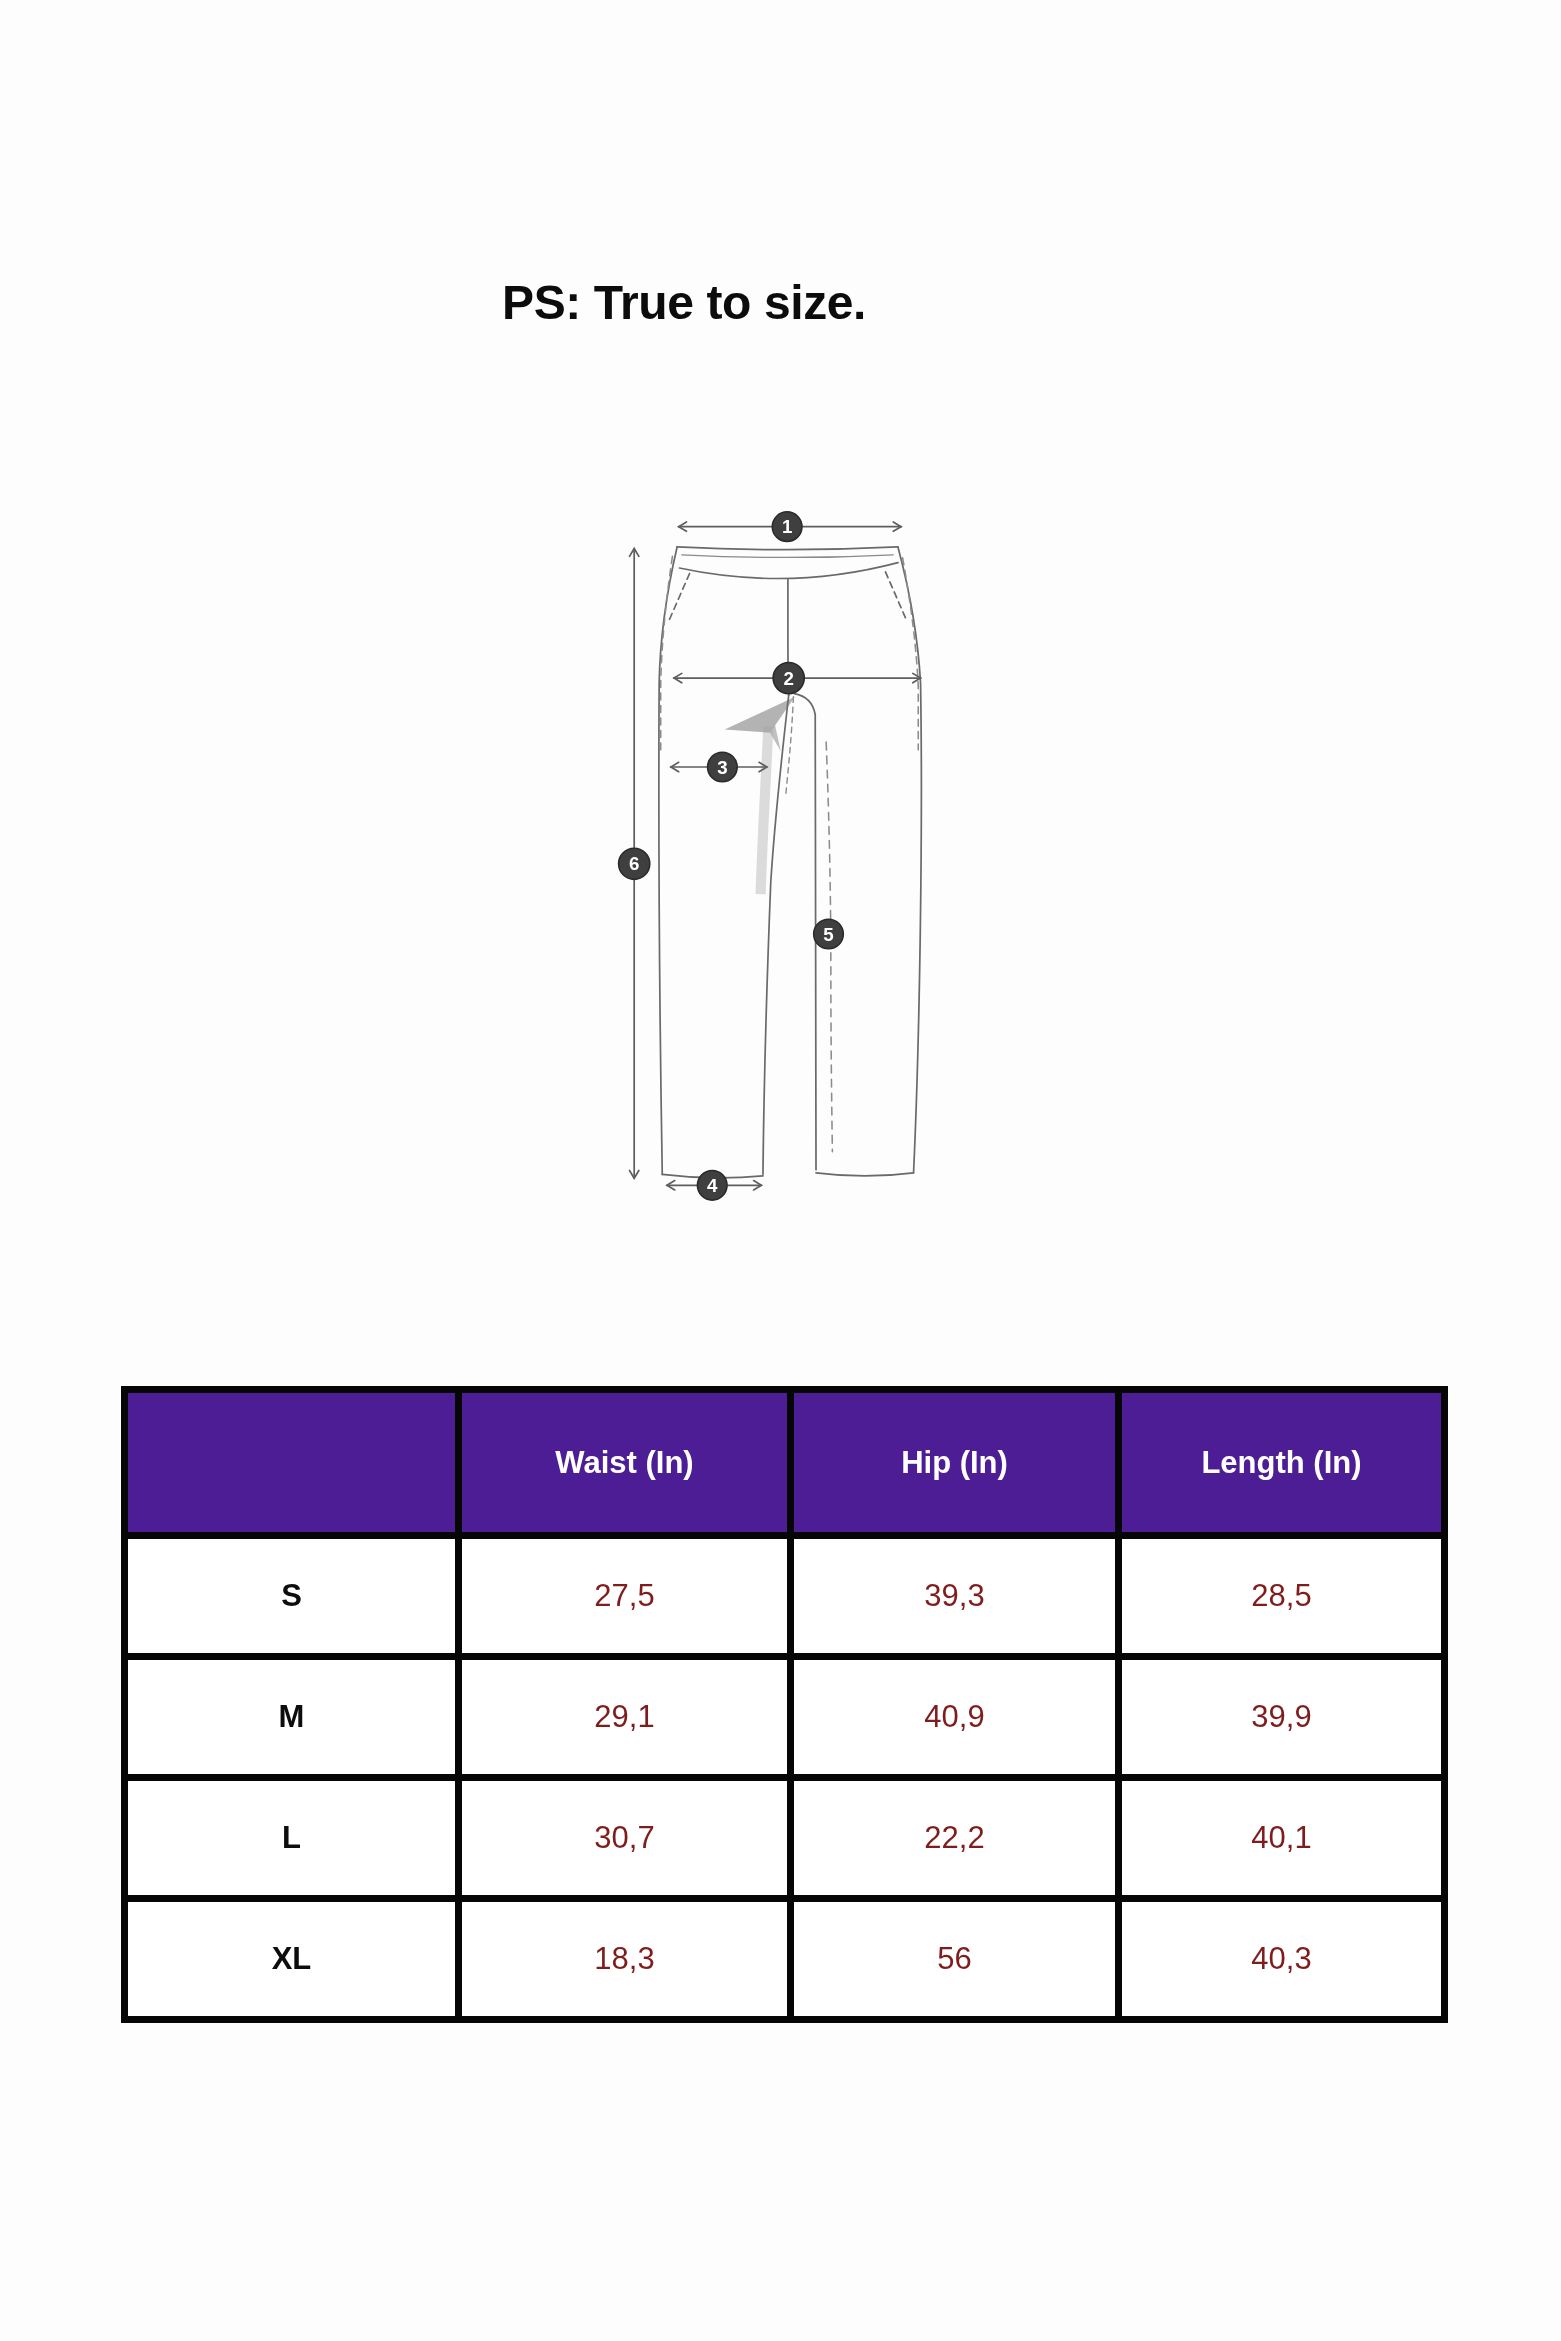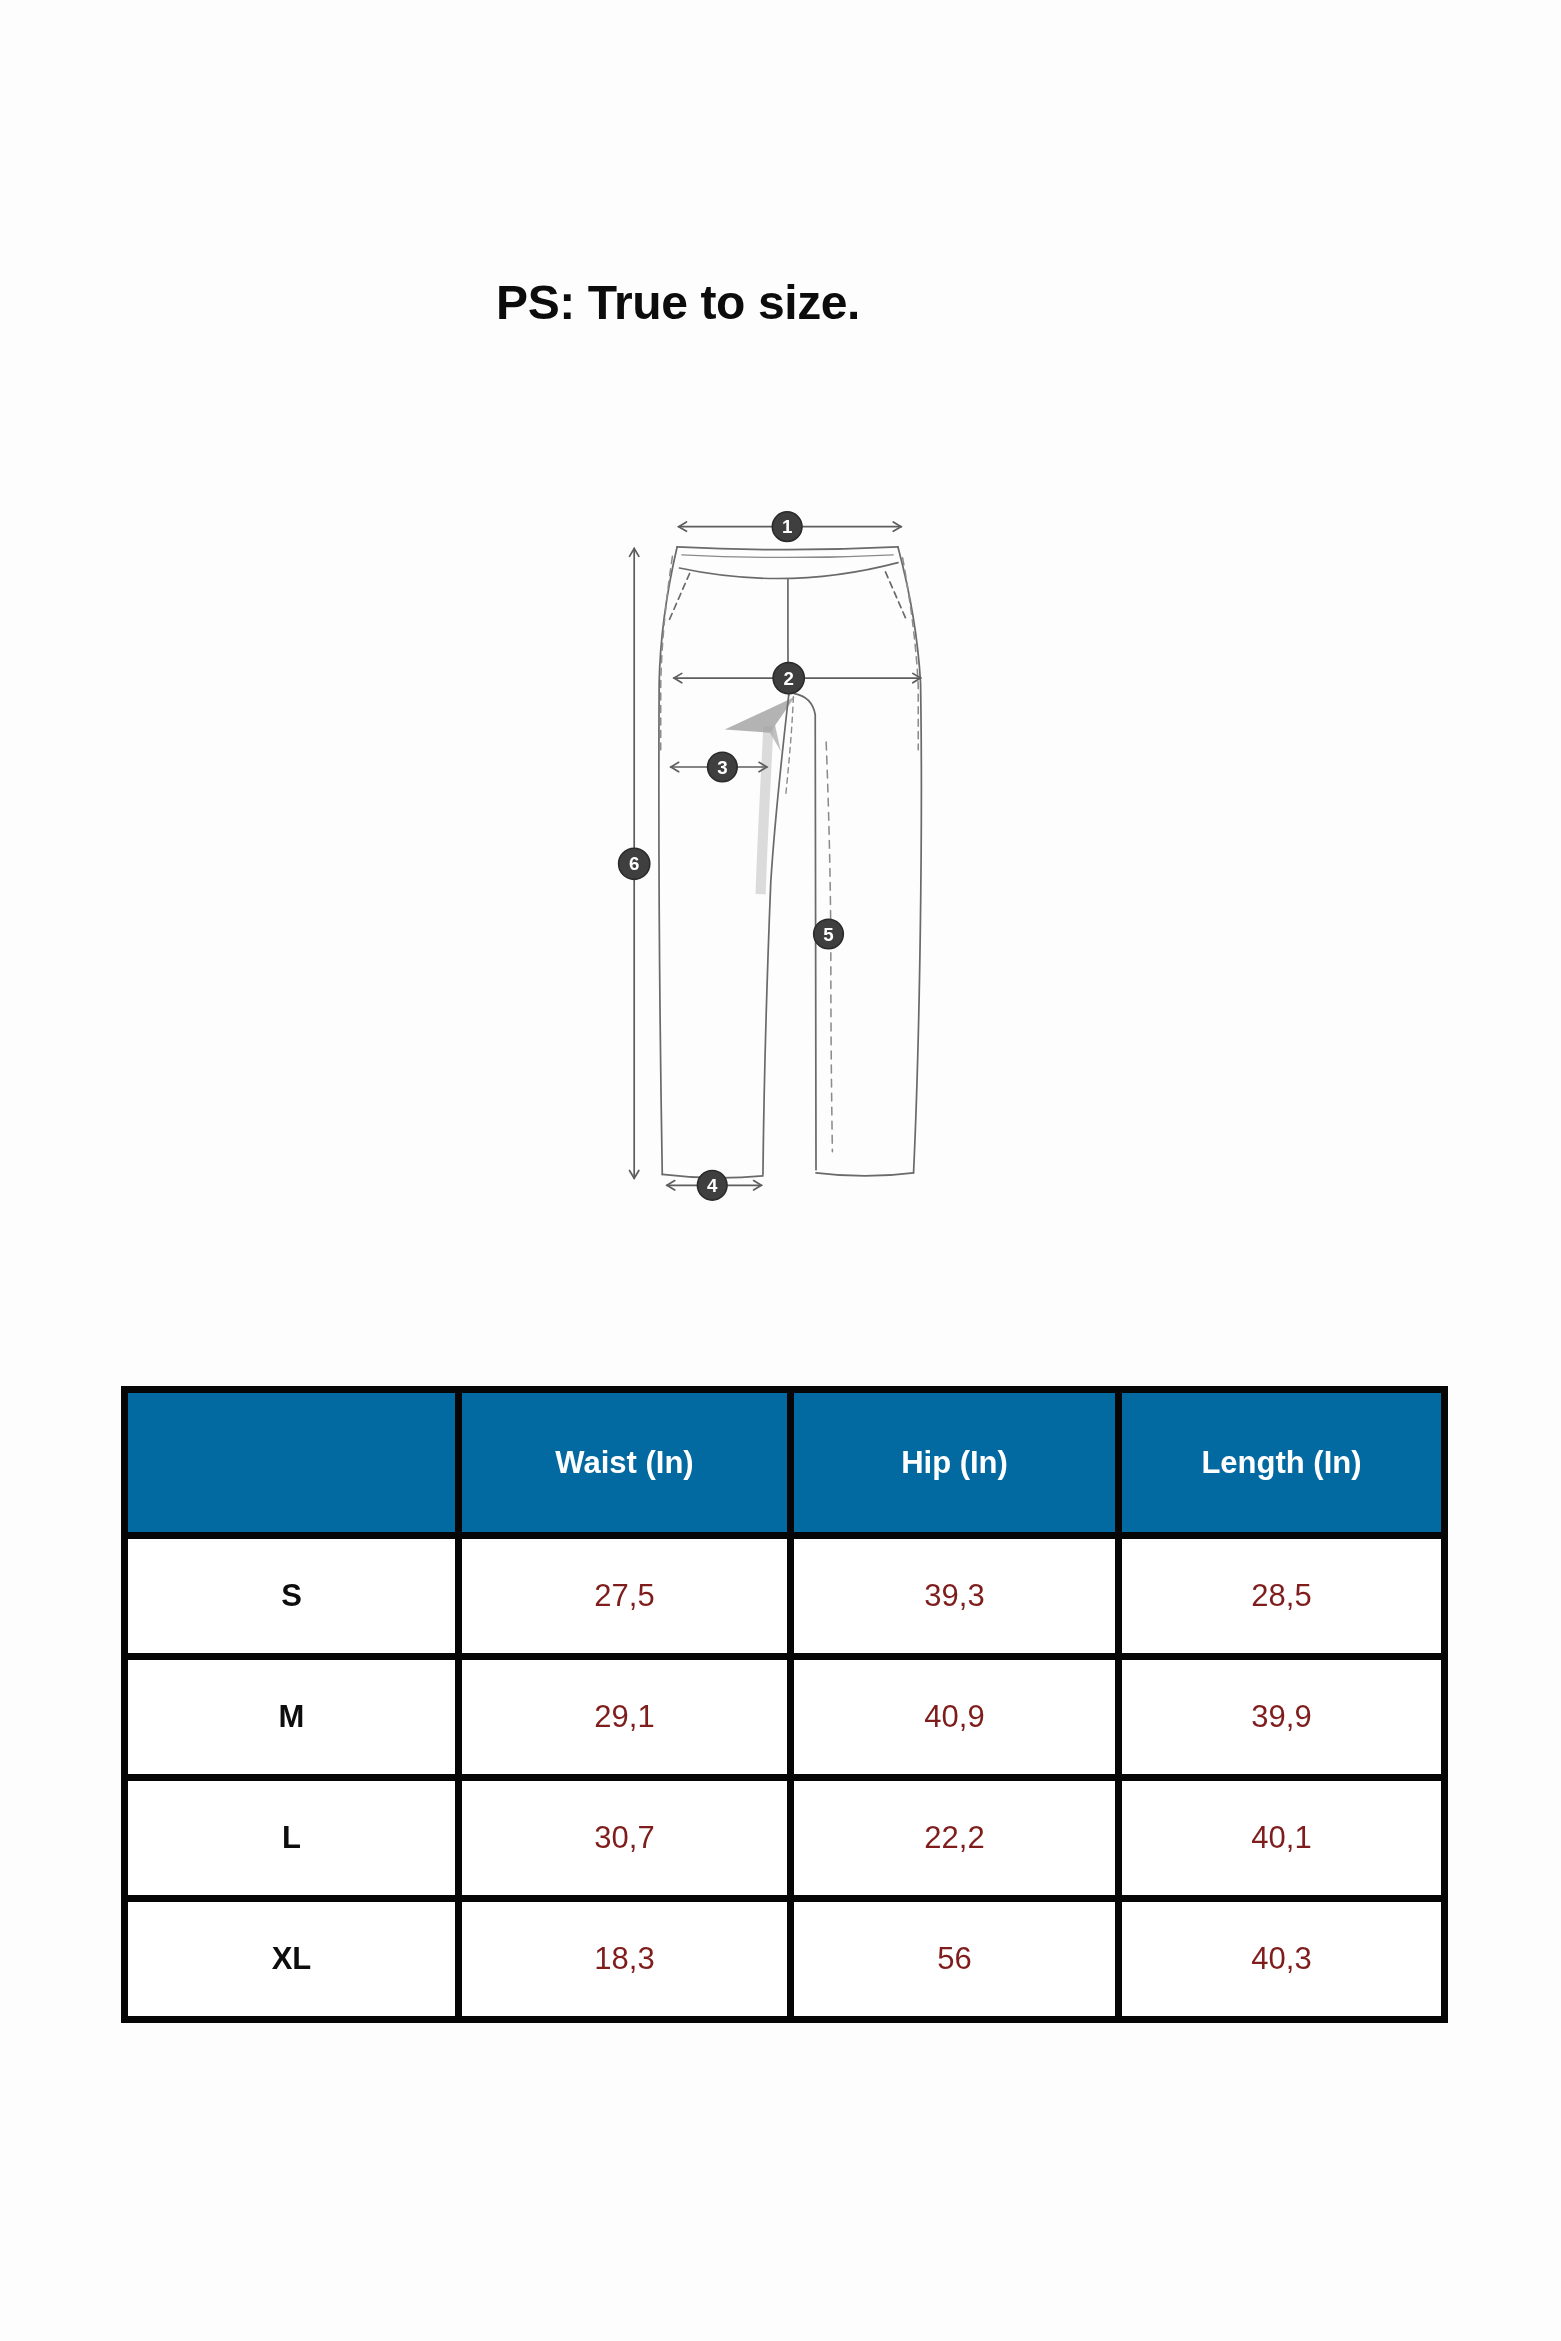--- a/index.html
+++ b/index.html
@@ -6,38 +6,38 @@
   body{
     width:1561px;height:2342px;position:relative;
     background:#fdfdfd;
     font-family:"Liberation Sans", sans-serif;
     color:#111;
   }
   .page{position:absolute;inset:0;}
   .page-title{
     position:absolute;top:275px;left:0;width:1356px;
     text-align:center;
-    font-size:48px;font-weight:700;letter-spacing:-0.4px;color:#0c0c0c;
+    font-size:48px;font-weight:700;letter-spacing:-0.4px;color:#0c0c0c;padding-left:6px;
   }
   .diagram-wrap{
     position:absolute;left:578px;top:492px;width:437px;height:742px;
   }
   .size-table{
     position:absolute;left:121px;top:1386px;width:1319px;
     border-collapse:collapse;table-layout:fixed;
   }
   .size-table th,.size-table td{
     border:7px solid #060606;
     text-align:center;vertical-align:middle;
     padding:0;
   }
   .size-table thead tr{height:146px;}
   .size-table tbody tr{height:121px;}
   .size-table th{
-    background:#0369a1;color:#ffffff;
+    background:#4c1d95;color:#ffffff;
     font-size:31px;font-weight:700;
   }
   .size-table td{
     background:#ffffff;color:#7f1d1d;
     font-size:31px;font-weight:400;
   }
   .size-table td.size-col{font-weight:700;color:#0d0d0d;}
   svg text.marker-num{
     font-family:"Liberation Sans", sans-serif;
     font-size:24px;font-weight:700;fill:#ffffff;

